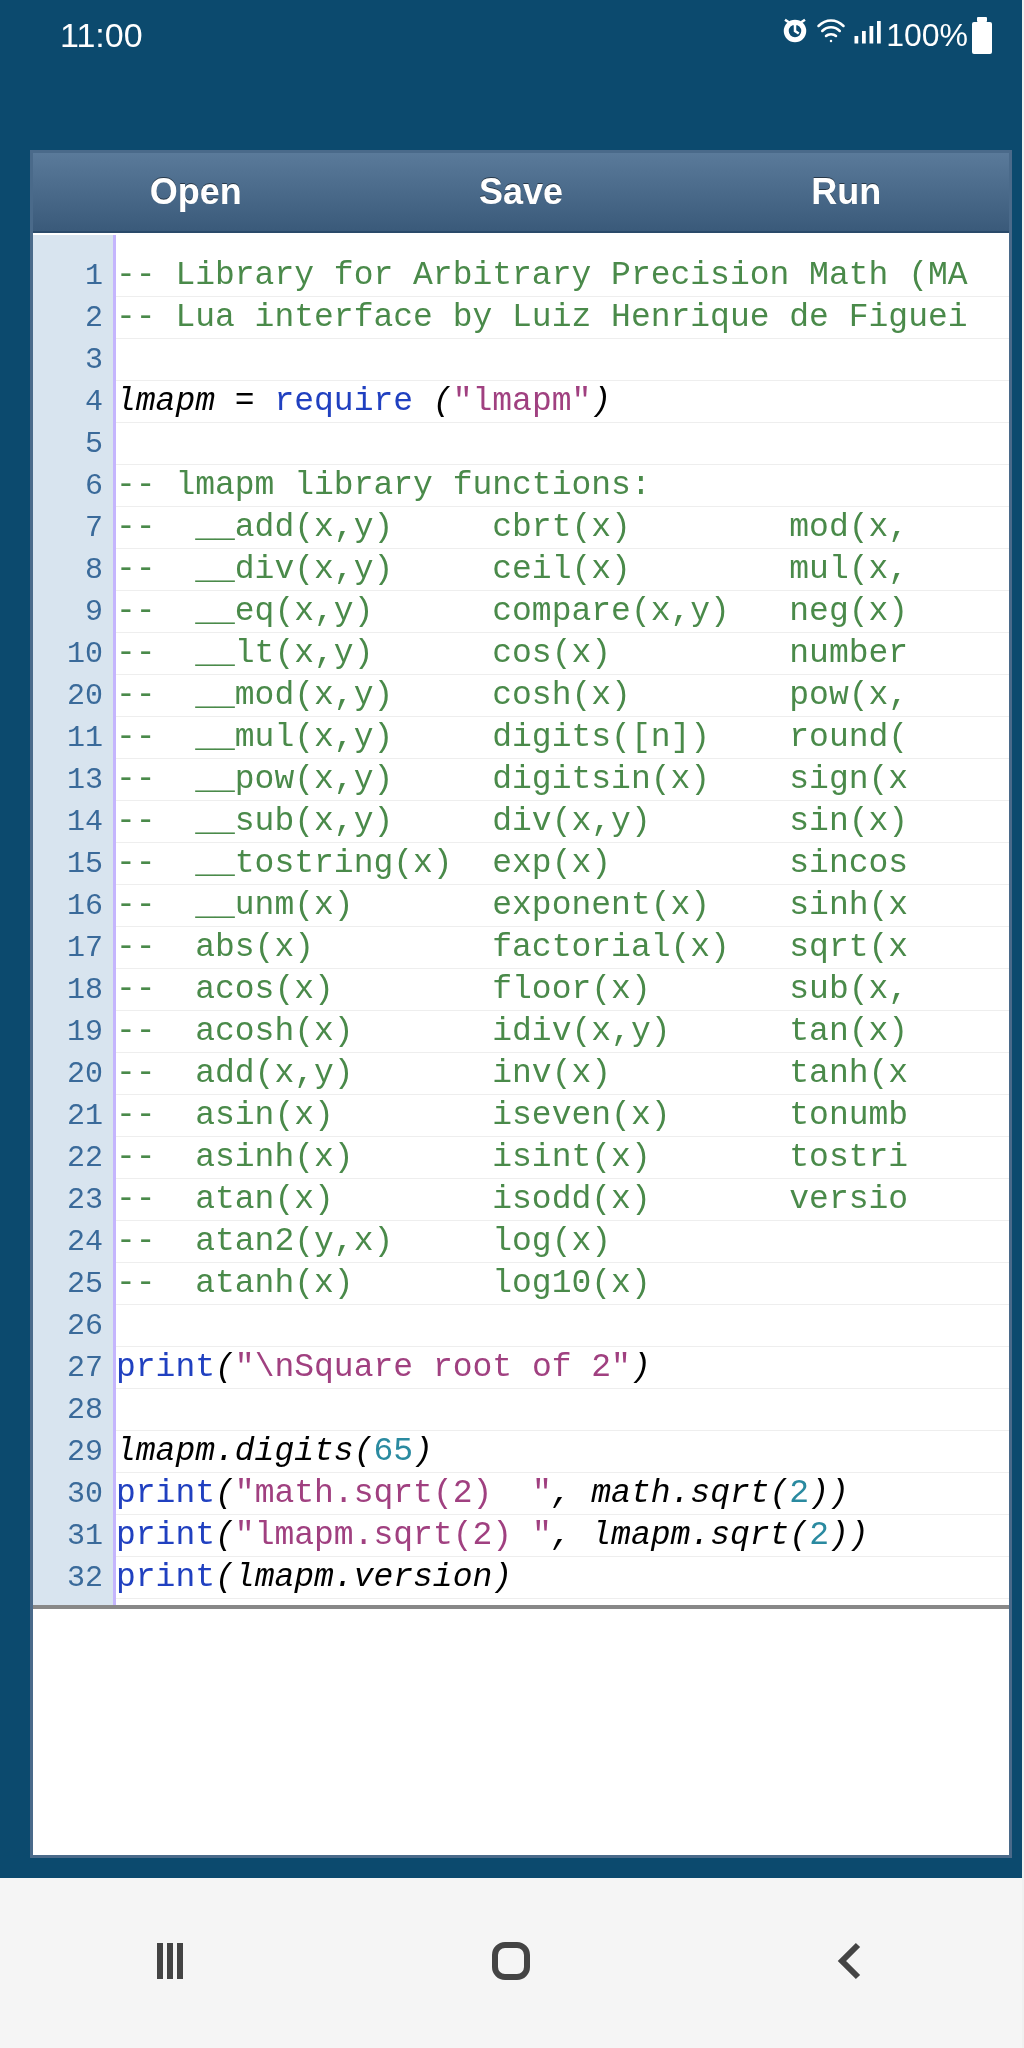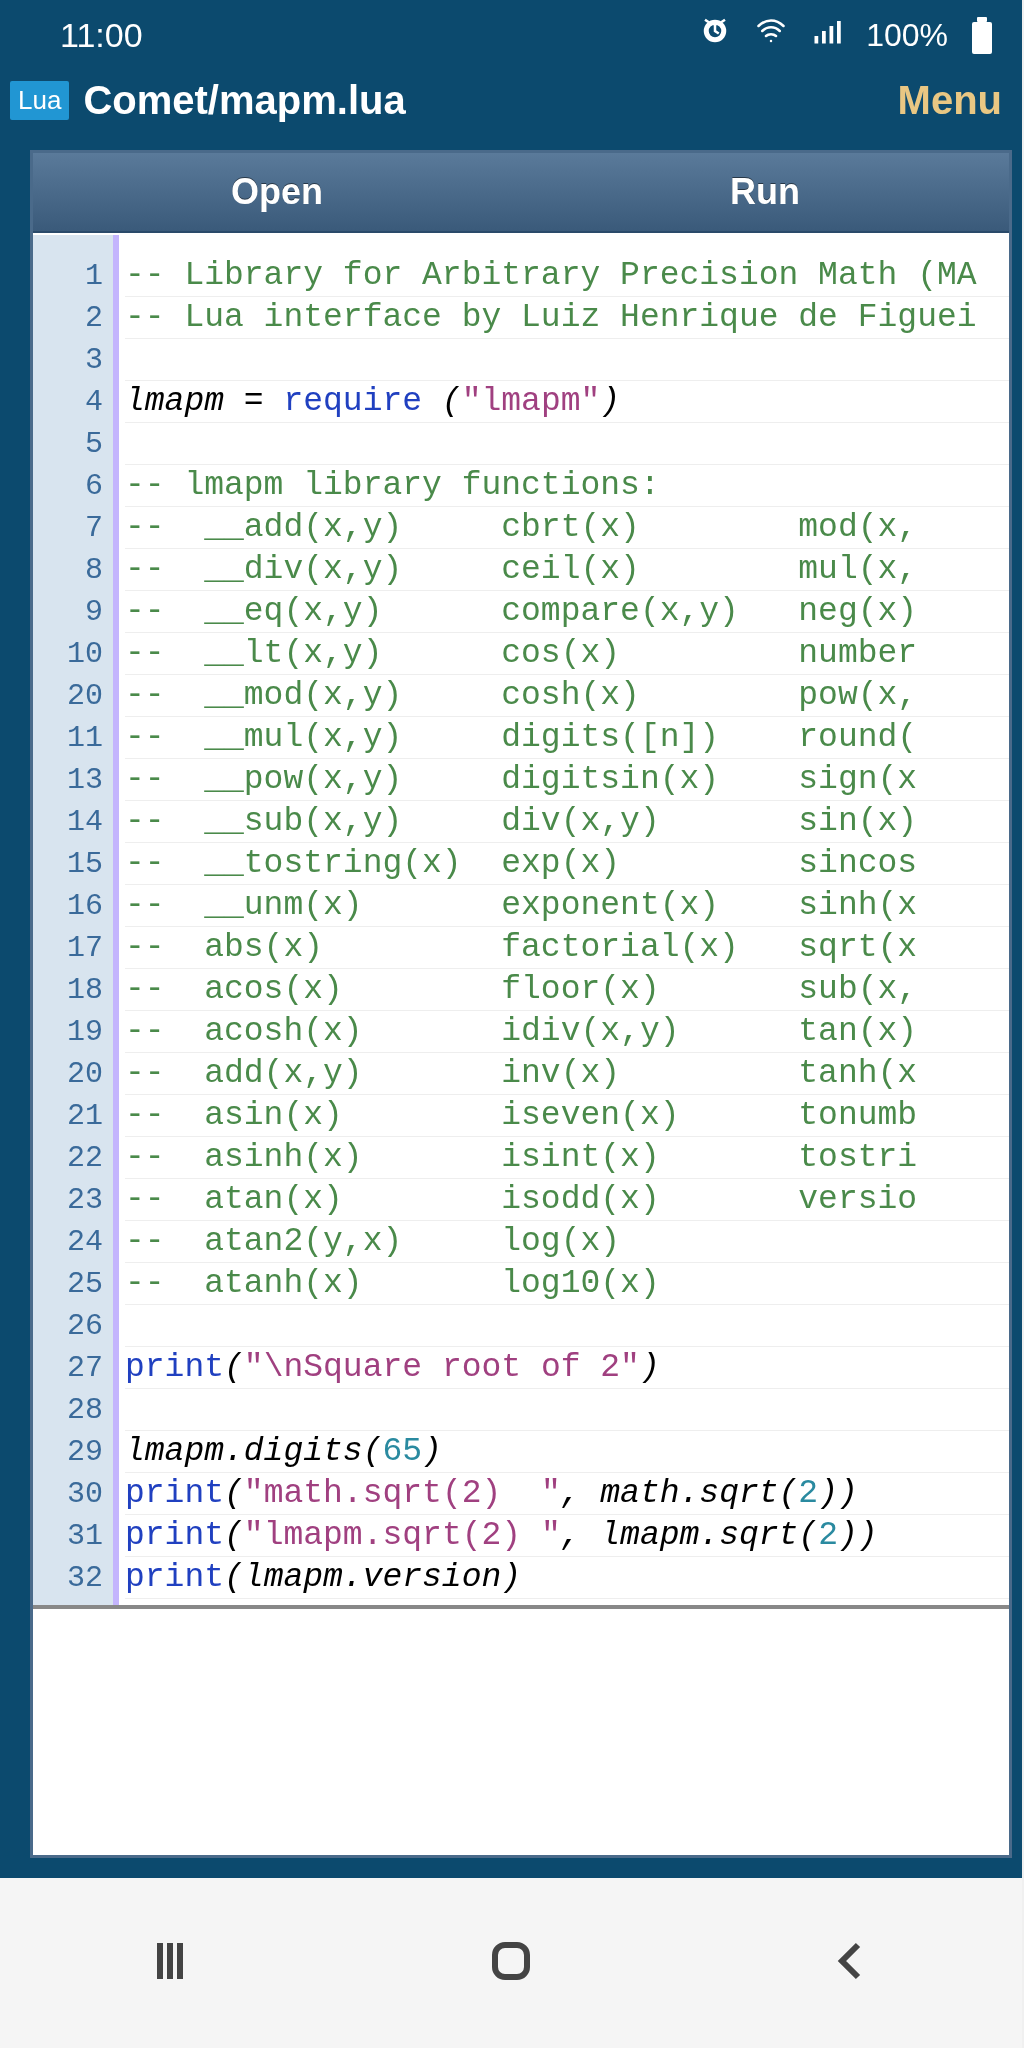--- a/index.html
+++ b/index.html
@@ -4,21 +4,21 @@
 <style>
   * { margin: 0; padding: 0; box-sizing: border-box; }
   html, body { width: 1024px; height: 2048px; background: #f0f0f0; font-family: sans-serif; overflow: hidden; }
   .phone {
     width: 1022px; height: 2048px; background: #0c4a6e; position: relative;
   }
   .status-bar {
     height: 70px; display: flex; align-items: center; justify-content: space-between;
     padding: 0 30px 0 60px; color: #fff; font-size: 34px; font-weight: 500;
   }
-  .status-right { display: flex; align-items: center; gap: 24px; font-size: 32px; }
+  .status-right { display: flex; align-items: center; gap: 4px; font-size: 32px; }
   .status-right svg { fill: #fff; }
   .app-header {
     height: 60px; display: flex; align-items: center; padding: 0 20px 0 10px;
     justify-content: space-between;
   }
   .app-header-left { display: flex; align-items: center; gap: 14px; }
   .lua-badge {
     background: #2196d3; color: #fff; font-size: 26px; font-weight: 500;
     padding: 4px 8px; border-radius: 2px;
   }
@@ -43,23 +43,23 @@
     position: absolute; top: 0; left: 0; right: 0; height: 1370px;
     display: flex; background: #fff;
   }
   .gutter {
     width: 80px; background: #d8e4ef; text-align: right; padding-right: 10px;
     font-family: "Courier New", monospace; font-size: 30px; color: #3a6a9a;
     padding-top: 20px; line-height: 42px;
   }
   .gutter .ln { display: block; }
   .code {
-    flex: 1; padding-top: 20px; padding-left: 6px; font-family: "Courier New", monospace;
+    flex: 1; padding-top: 20px; font-family: "Courier New", monospace;
     font-size: 33px; line-height: 42px; white-space: pre; overflow: hidden; color: #000;
-    border-left: 6px solid #c4b5fd;
+    border-left: 3px solid #c4b5fd;
   }
   .code .row { display: block; border-bottom: 1px solid #eee; height: 42px; }
   .c-comment { color: #4a8a4a; }
   .c-keyword { color: #2040c0; }
   .c-string  { color: #a04080; }
   .c-number  { color: #2a8aa0; }
   .c-ident   { color: #000; font-style: italic; }
   .output-pane {
     position: absolute; top: 1370px; left: 0; right: 0; bottom: 0;
     background: #fff; border-top: 4px solid #888;
@@ -105,31 +105,25 @@
       <span>100%</span>
       <span class="battery">
         <span style="display:flex;flex-direction:column;align-items:center;">
           <span class="battery-tip"></span>
           <span class="battery-body"></span>
         </span>
       </span>
     </span>
   </div>
 
-  <div class="app-header">
-    <div class="app-header-left">
-      <span class="lua-badge">Lua</span>
-      <span class="app-title">Comet/mapm.lua</span>
-    </div>
-    <span class="menu-btn">Menu</span>
-  </div>
 
   <div class="editor-frame">
     <div class="toolbar">
       <div class="toolbar-btn">Open</div>
+      <div class="toolbar-btn">Save</div>
       <div class="toolbar-btn">Run</div>
     </div>
 
     <div class="code-area">
       <div class="code-split">
         <div class="gutter" id="gutter">
             <span class="ln">1</span>
             <span class="ln">2</span>
             <span class="ln">3</span>
             <span class="ln">4</span>

